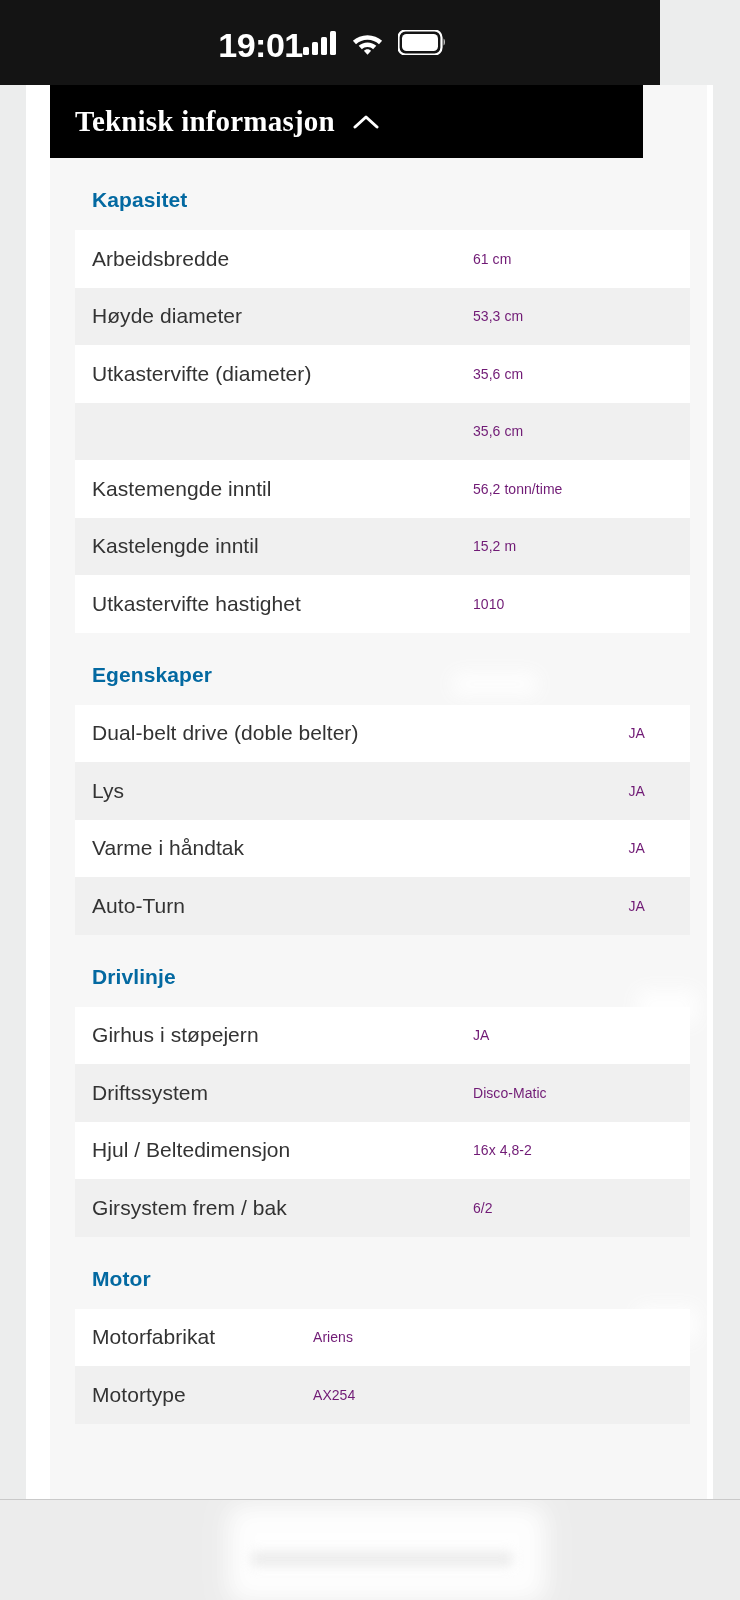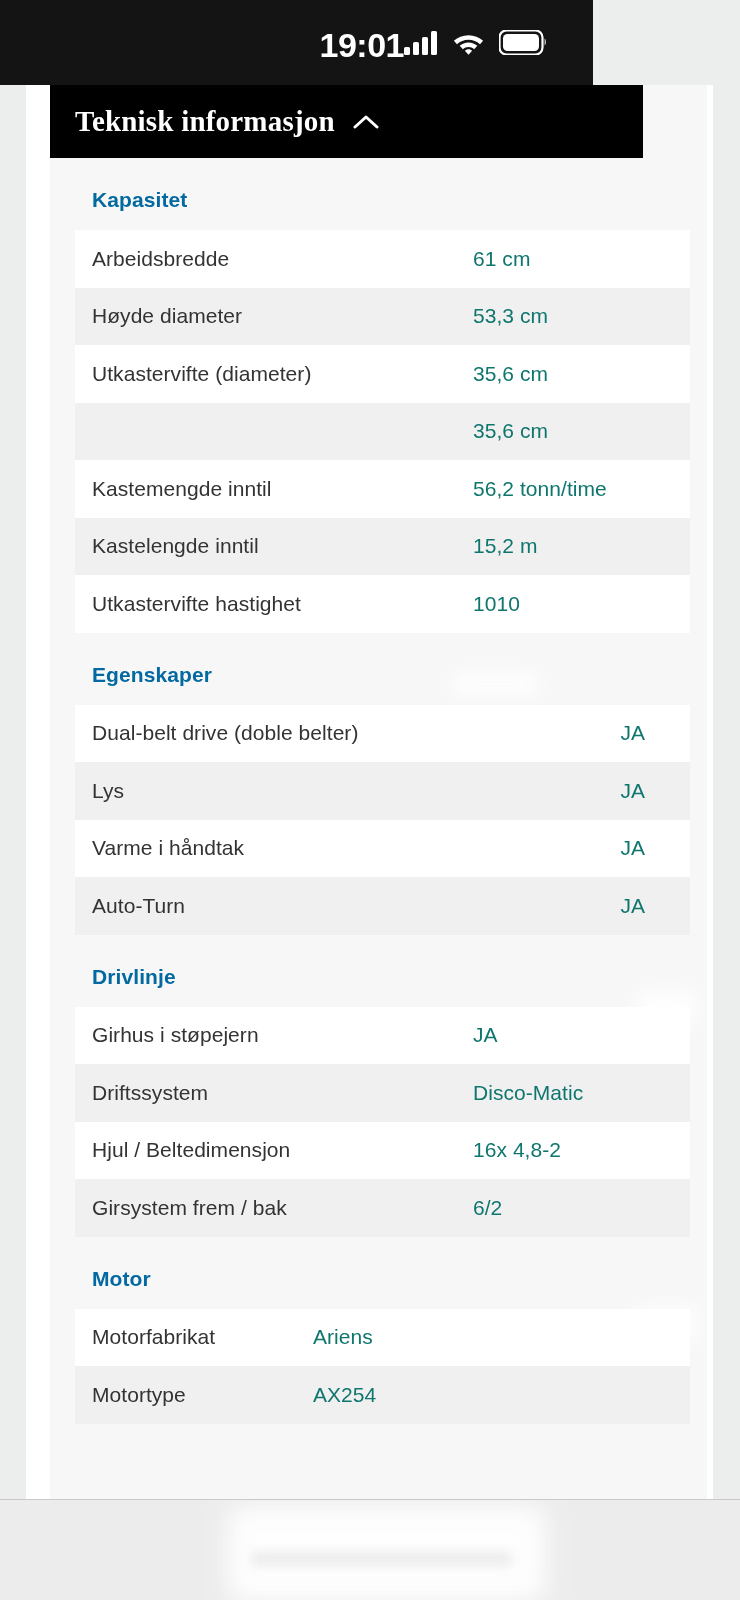--- a/index.html
+++ b/index.html
@@ -17,26 +17,26 @@
     position: relative;
     width: 740px;
     height: 1600px;
     background: #eceded;
   }
 
   
   .statusbar {
     position: absolute;
     top: 0; left: 0;
-    width: 593px;
+    width: 660px;
     height: 85px;
     background: #141414;
     display: flex;
     align-items: center;
-    justify-content: flex-end;
+    justify-content: center;
     padding: 0 46px 0 50px;
   }
   .status-time {
     color: #ffffff;
     font-size: 34px;
     font-weight: 700;
     letter-spacing: -0.5px;
     line-height: 1;
     padding-top: 4px;
   }
@@ -147,22 +147,22 @@
 
   .row-label {
     font-size: 21px;
     color: #333333;
     letter-spacing: 0.05px;
     white-space: nowrap;
   }
 
   
   .row-value {
-    font-size: 21px;
-    color: #0f766e;
+    font-size: 14px;
+    color: #701a75;
     letter-spacing: 0.05px;
     white-space: nowrap;
   }
   .val-fixed   { position: absolute; left: 398px; }   
   .val-right   { position: absolute; right: 45px; }   
   .val-narrow  { position: absolute; left: 238px; }   
 
   
   .smudge {
     position: absolute;

